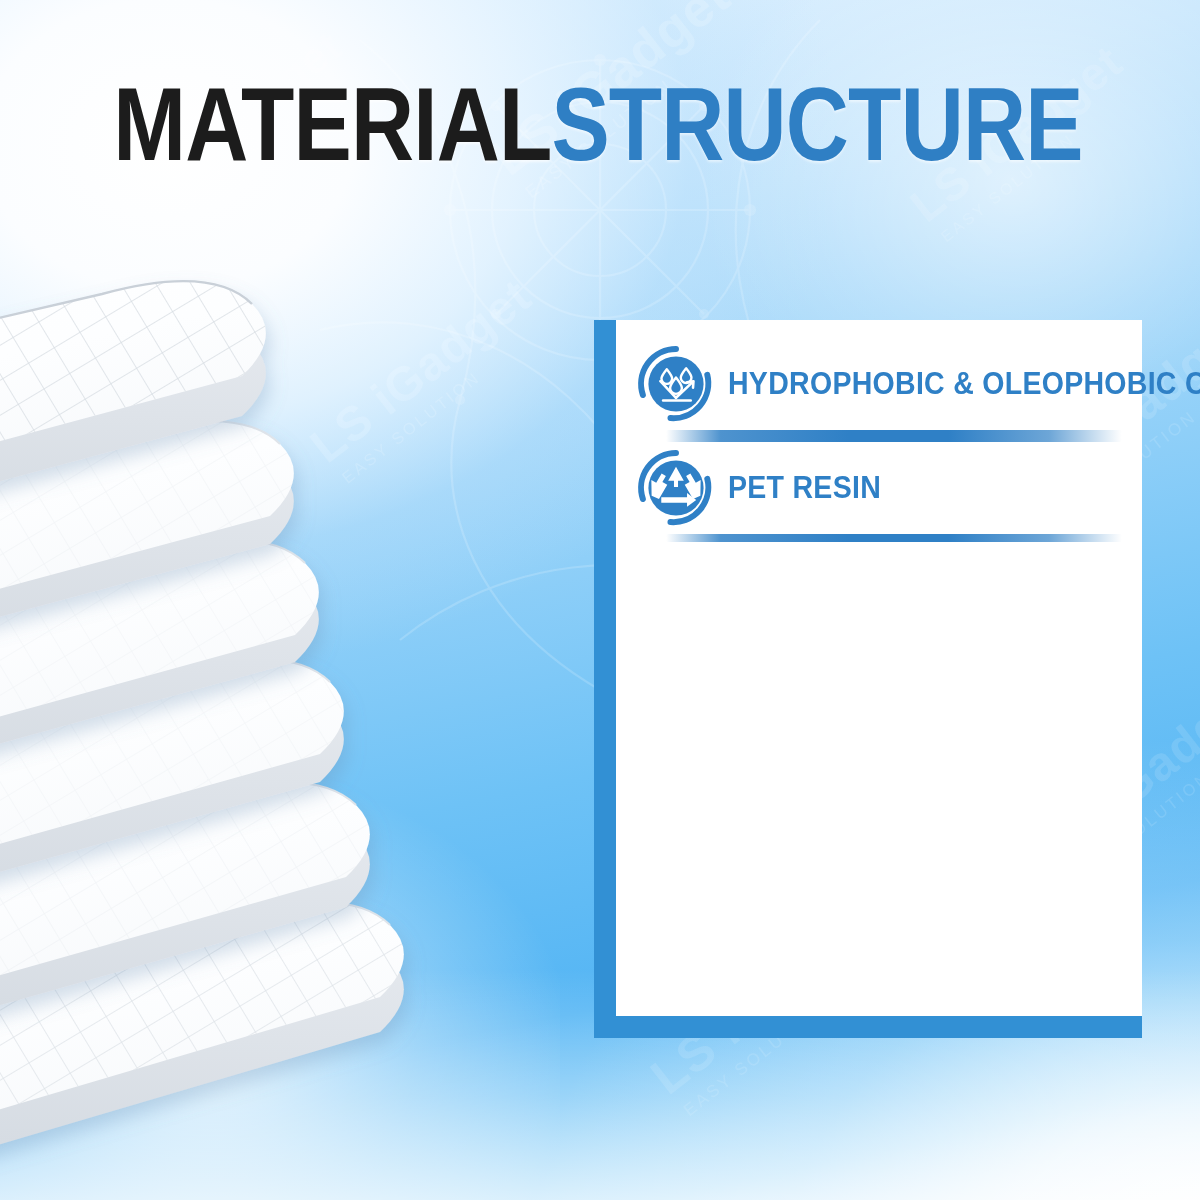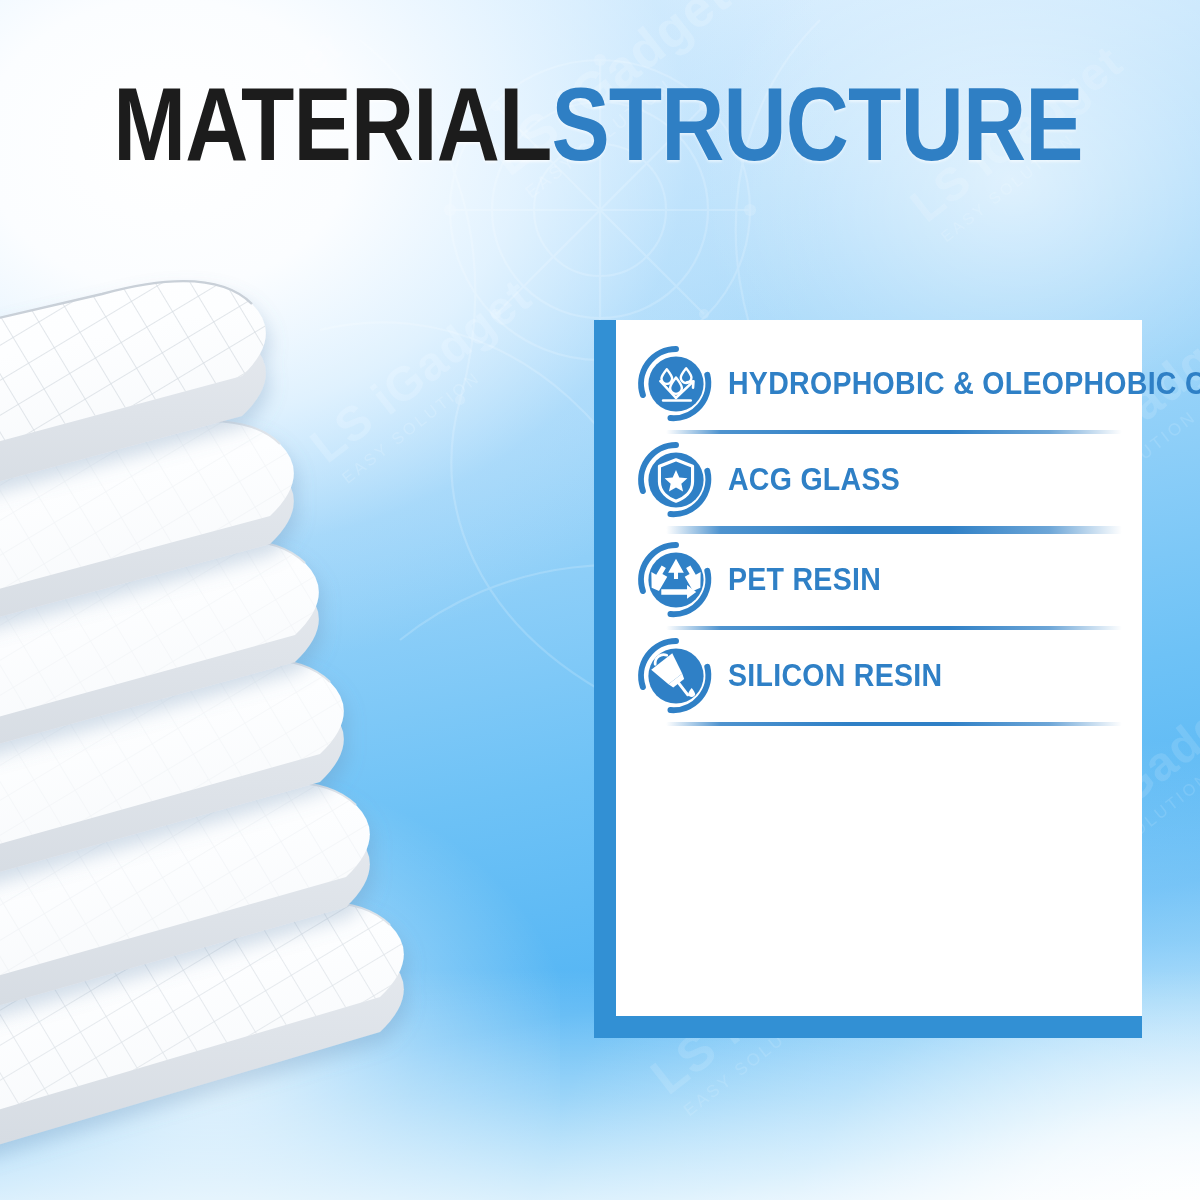--- a/index.html
+++ b/index.html
@@ -326,32 +326,20 @@
               <path d="M50 65 L68 48"></path>
               <path d="M62 48 L69 47 L68.5 54"></path>
               <path d="M36 68 L66 68"></path>
             </g>
           </svg>
         </div>
         <div class="f-label">HYDROPHOBIC &amp; OLEOPHOBIC COATING</div>
       </div>
       <div class="f-divider"></div>
 
-      <div class="feature">
-        <div class="f-icon">
-          <svg viewBox="0 0 100 100" width="92" height="92">
-            <circle cx="50" cy="50" r="30" fill="#2f80c6"></circle>
-            <path d="M50 12 A38 38 0 0 0 14 62" fill="none" stroke="#2f80c6" stroke-width="6.5" stroke-linecap="round"></path>
-            <path d="M84 40 A38 38 0 0 1 44 87" fill="none" stroke="#2f80c6" stroke-width="6.5" stroke-linecap="round"></path>
-            <path d="M50 28 L68 35 L68 52 C68 63 59 70 50 73 C41 70 32 63 32 52 L32 35 Z" fill="none" stroke="#ffffff" stroke-width="3.4" stroke-linejoin="round"></path>
-            <path d="M50 39 L53.6 47.2 L62.4 48 L55.8 54 L57.7 62.6 L50 58.2 L42.3 62.6 L44.2 54 L37.6 48 L46.4 47.2 Z" fill="#ffffff"></path>
-          </svg>
-        </div>
-        <div class="f-label">ACG GLASS</div>
-      </div>
       <div class="f-divider"></div>
 
       <div class="f-divider"></div>
 
       <div class="feature">
         <div class="f-icon">
           <svg viewBox="0 0 100 100" width="92" height="92">
             <circle cx="50" cy="50" r="30" fill="#2f80c6"></circle>
             <path d="M50 12 A38 38 0 0 0 14 62" fill="none" stroke="#2f80c6" stroke-width="6.5" stroke-linecap="round"></path>
             <path d="M84 40 A38 38 0 0 1 44 87" fill="none" stroke="#2f80c6" stroke-width="6.5" stroke-linecap="round"></path>
@@ -362,37 +350,20 @@
               <path d="M34 64 L66 64 L66 70 L34 70 Z" opacity="0"></path>
               <path d="M36 59 L64 59 L64 65.5 L70 65.5 L60 73 L36 73 Z" opacity="0"></path>
               <path d="M34 60 L62 60 L62 55.5 L72 63 L62 70.5 L62 66 L34 66 Z"></path>
             </g>
           </svg>
         </div>
         <div class="f-label">PET RESIN</div>
       </div>
       <div class="f-divider"></div>
 
-      <div class="feature">
-        <div class="f-icon">
-          <svg viewBox="0 0 100 100" width="92" height="92">
-            <circle cx="50" cy="50" r="30" fill="#2f80c6"></circle>
-            <path d="M50 12 A38 38 0 0 0 14 62" fill="none" stroke="#2f80c6" stroke-width="6.5" stroke-linecap="round"></path>
-            <path d="M84 40 A38 38 0 0 1 44 87" fill="none" stroke="#2f80c6" stroke-width="6.5" stroke-linecap="round"></path>
-            <g transform="rotate(-38 50 50)">
-              <path d="M33 28 L62 28 L57 52 L38 52 Z" fill="#ffffff"></path>
-              <path d="M38 52 L57 52 L55 58 L40 58 Z" fill="#ffffff"></path>
-              <path d="M47.5 58 L47.5 74" stroke="#ffffff" stroke-width="3.2" stroke-linecap="round"></path>
-              <path d="M40 26 C44 20 52 20 56 26" fill="none" stroke="#ffffff" stroke-width="3" stroke-linecap="round"></path>
-            </g>
-            <path d="M67 63 C64.4 66.4 63.2 68.2 63.2 69.9 A3.9 3.9 0 0 0 70.8 69.9 C70.8 68.2 69.6 66.4 67 63 Z" fill="#ffffff"></path>
-          </svg>
-        </div>
-        <div class="f-label">SILICON RESIN</div>
-      </div>
       <div class="f-divider"></div>
 
       <div class="f-divider last"></div>
 
     </div>
   </div>
 
   <div class="bg-vignette-bottom"></div>
 
 </div>

